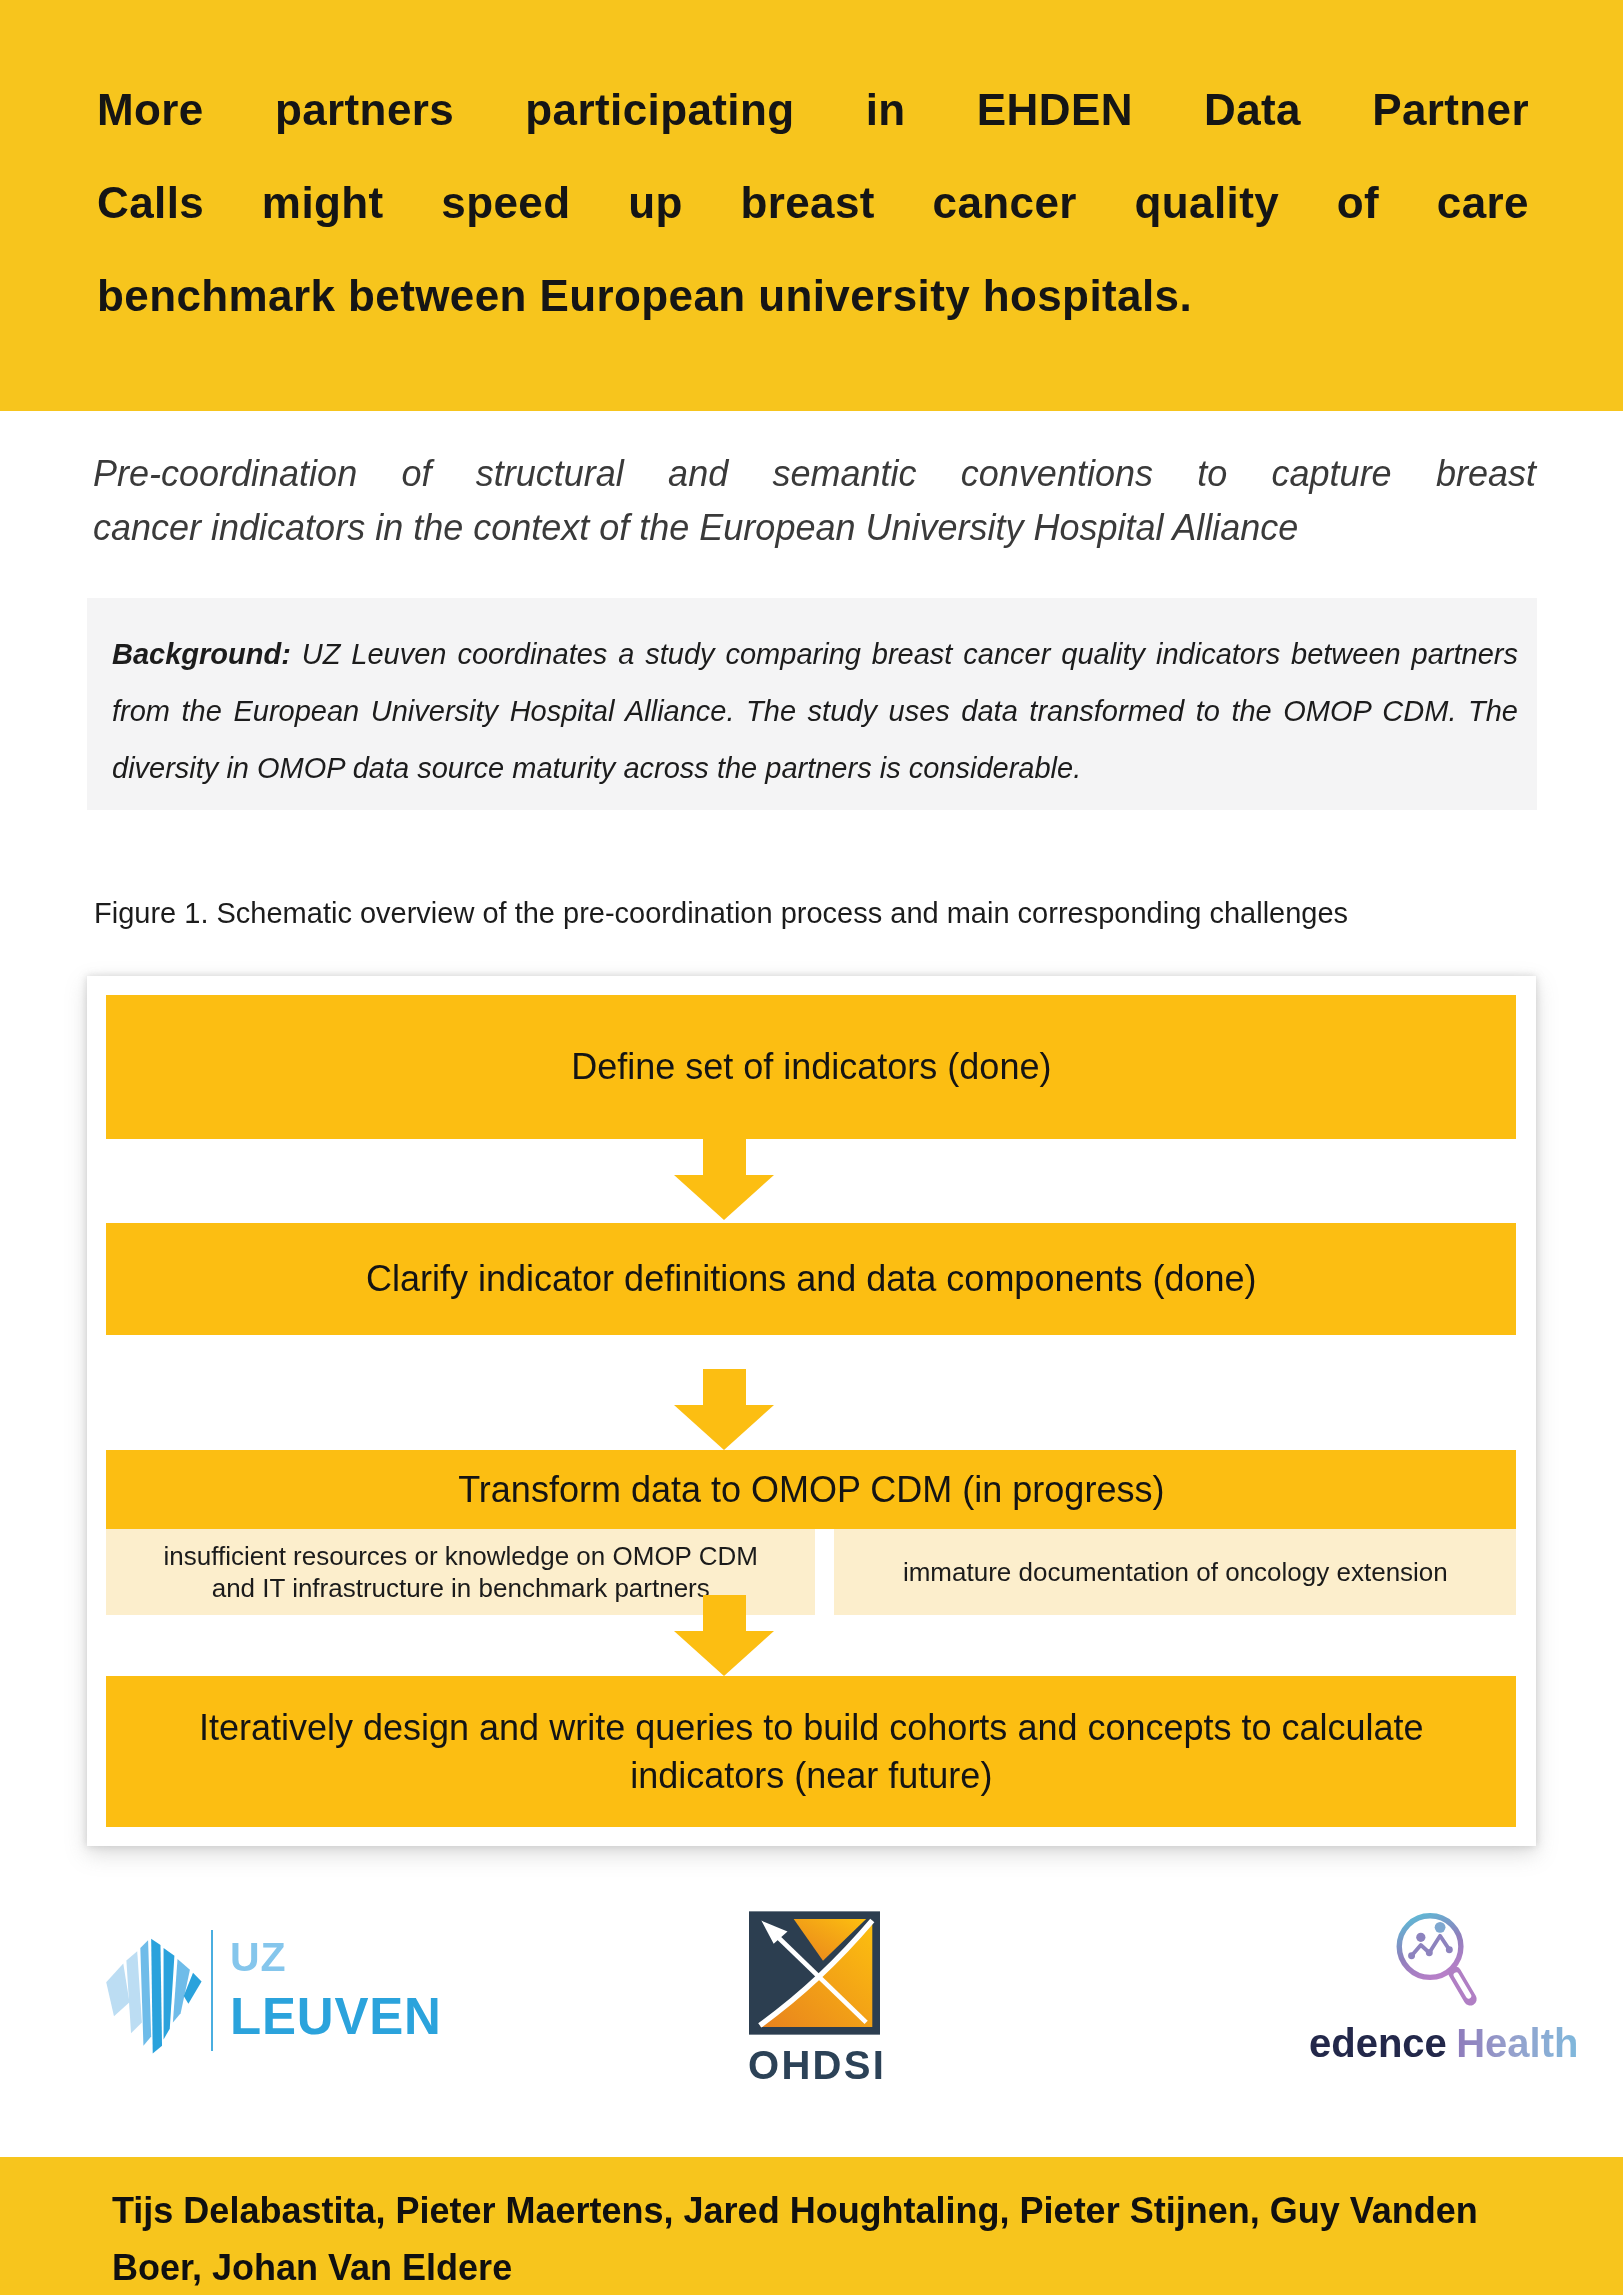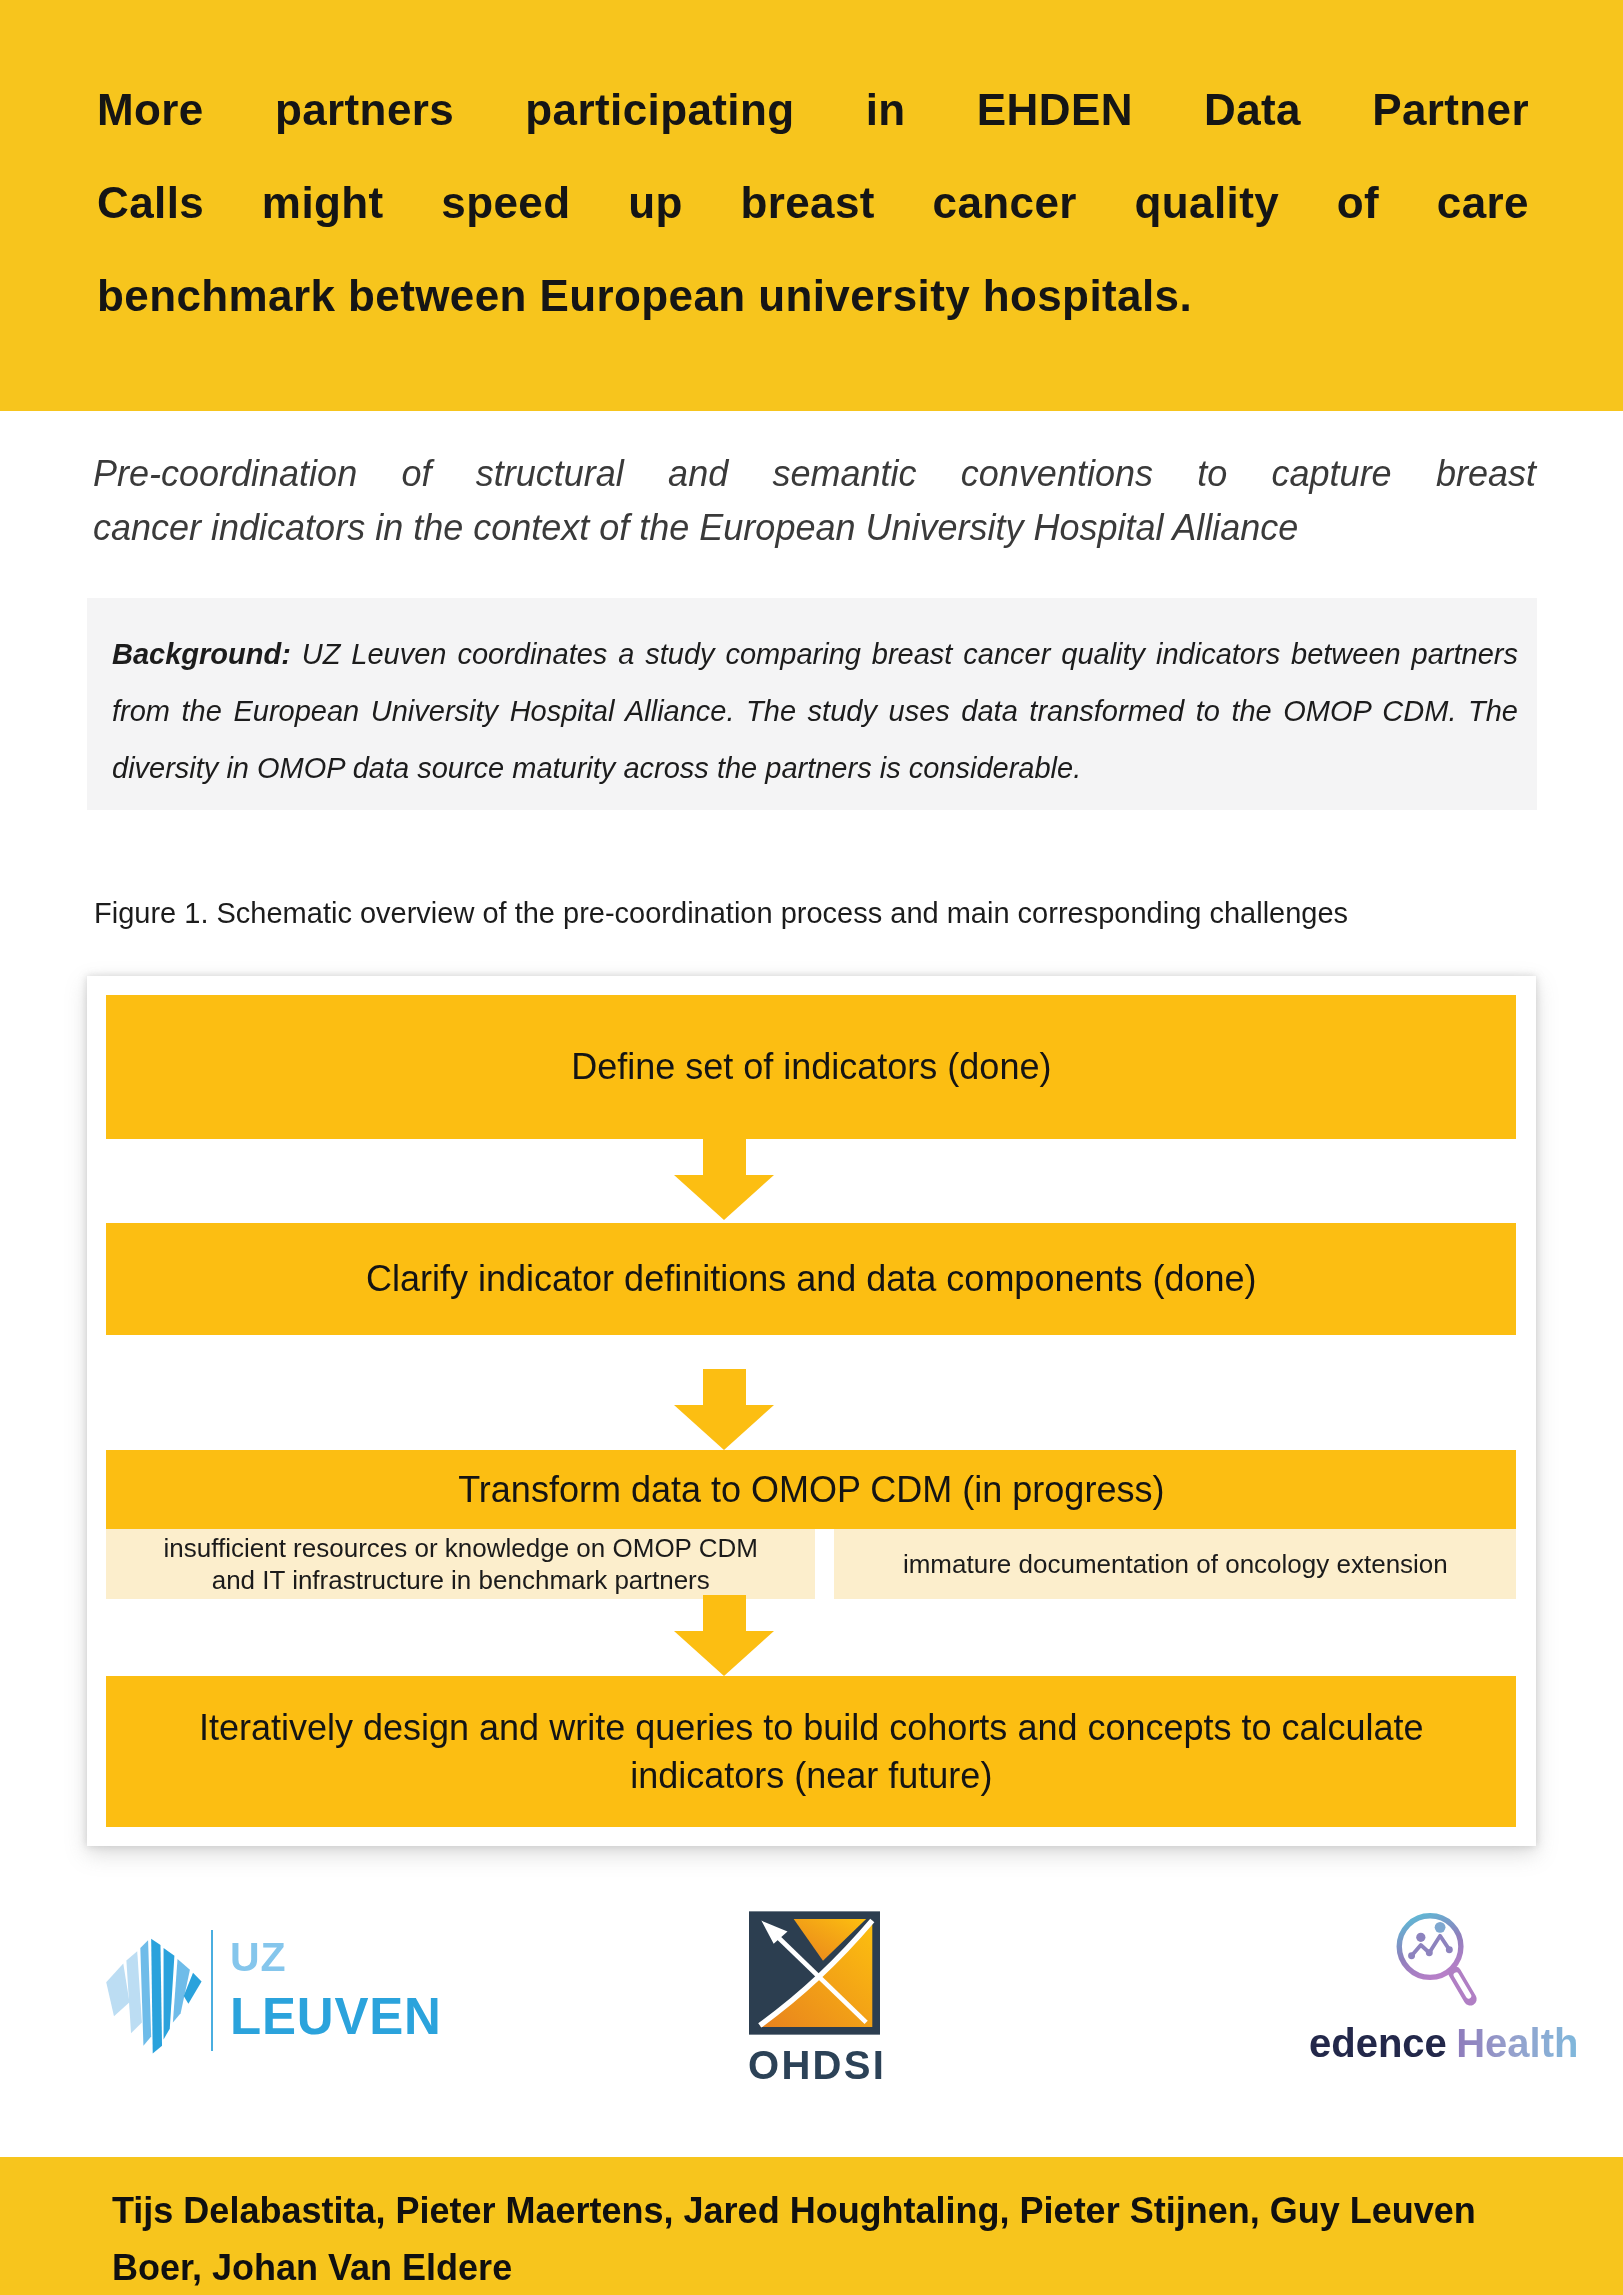--- a/index.html
+++ b/index.html
@@ -46,21 +46,21 @@
         box-shadow:0 0 7.7px rgba(140,140,140,0.35), 0 7.7px 20px rgba(140,140,140,0.30);}
   .flow-box{position:absolute;left:19.3px;width:1410px;background:var(--amber);
             display:flex;align-items:center;justify-content:center;text-align:center;
             color:#141414;font-size:36px;line-height:48px;}
   .box1{top:19.3px;height:144px;}
   .box2{top:247px;height:112px;}
   .box3{top:474px;height:79px;}
   .box4{top:700px;height:151px;}
   .box4 .inner{max-width:1330px;}
 
-  .challenge-row{position:absolute;left:19.3px;top:553px;width:1410px;height:70px;display:flex;}
+  .challenge-row{position:absolute;left:19.3px;top:553px;width:1410px;height:86px;display:flex;}
   .challenge{background:var(--cream);display:flex;align-items:center;justify-content:center;
              text-align:center;color:#1b1b1b;font-size:26px;line-height:32px;}
   .challenge.left{width:709px;margin-right:19.3px;}
   .challenge.left .inner{max-width:626px;}
   .challenge.right{width:682px;}
   .challenge.right .inner{max-width:649px;}
 
   .arrow{position:absolute;left:674px;width:101px;}
   .arrow1{top:1139px;} .arrow2{top:1369px;} .arrow3{top:1595px;}
   .arrow .stem{width:43px;height:36px;background:var(--amber);margin:0 auto;}
@@ -217,19 +217,19 @@
       <circle cx="40" cy="38" r="6" fill="#8D83BE"></circle>
       <circle cx="65" cy="25" r="7" fill="#7FA8D0"></circle>
     </svg>
     <div class="edence-words">
       <span class="edence">edence</span><span class="health">Health</span>
     </div>
   </div>
 
   <div class="footer">
     <div class="authors">
-      <span class="line">Tijs Delabastita, Pieter Maertens, Jared Houghtaling, Pieter Stijnen, Guy Leuven</span>
+      <span class="line">Tijs Delabastita, Pieter Maertens, Jared Houghtaling, Pieter Stijnen, Guy Vanden</span>
       <span class="line">Boer, Johan Van Eldere</span>
     </div>
   </div>
 
 </div>
 
 
 </body></html>

